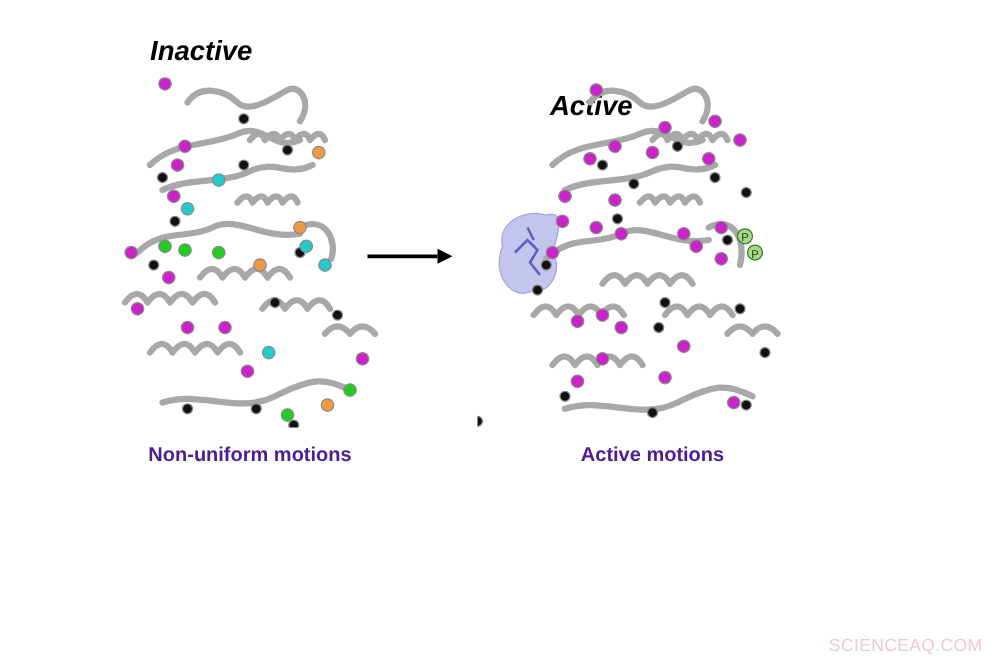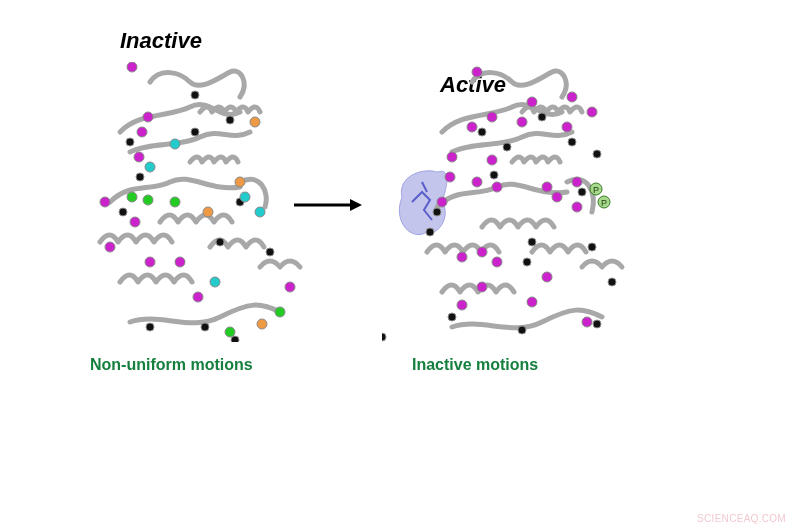--- a/index.html
+++ b/index.html
@@ -1,21 +1,21 @@
 <!DOCTYPE html>
 <html><head>
 <meta charset="utf-8">
 <style>
   html, body { margin: 0; padding: 0; background: #ffffff; }
   body { width: 800px; height: 530px; position: relative; overflow: hidden; font-family: "Liberation Sans", sans-serif; }
   .title { position: absolute; font-weight: bold; font-style: italic; font-size: 22px; color: #000; text-align: left; }
-  .caption { position: absolute; font-weight: bold; font-size: 16px; color: #15803d; }
+  .caption { position: absolute; font-weight: bold; font-size: 16px; color: #4c1d95; text-align: center; }
   .protein { position: absolute; }
   .arrow { position: absolute; }
-  .watermark { position: absolute; right: 14px; bottom: 6px; font-size: 10px; color: #f2c9cf; letter-spacing: 0.3px; }
+  .watermark { position: absolute; right: 14px; bottom: 6px; font-size: 14px; color: #f2c9cf; letter-spacing: 0.3px; }
 </style>
 </head>
 <body>
 
 <div class="title" style="left:120px; top:28px; width:170px;">Inactive</div>
 <div class="title" style="left:440px; top:28px; width:170px;margin-top:44px;">Active</div>
 
 <svg class="protein" style="left:90px; top:62px;" width="220" height="280" viewBox="0 0 220 280">
   <g fill="none" stroke="#a8a8a8" stroke-width="5" stroke-linecap="round" stroke-linejoin="round">
     <path d="M60 20 C 70 5, 90 10, 100 20 S 130 15, 140 10 S 160 20, 150 35"></path>
@@ -145,15 +145,15 @@
   </g>
   <g>
     <circle cx="214" cy="127" r="6" fill="#a6d98a" stroke="#3a7a2a" stroke-width="1"></circle>
     <text x="214" y="131" font-size="9" text-anchor="middle" fill="#1a3a10" font-family="Liberation Sans, sans-serif">P</text>
     <circle cx="222" cy="140" r="6" fill="#a6d98a" stroke="#3a7a2a" stroke-width="1"></circle>
     <text x="222" y="144" font-size="9" text-anchor="middle" fill="#1a3a10" font-family="Liberation Sans, sans-serif">P</text>
   </g>
 </svg>
 
 <div class="caption" style="left:90px; top:356px; width:220px;">Non-uniform motions</div>
-<div class="caption" style="left:412px; top:356px; width:220px;">Inactive motions</div>
+<div class="caption" style="left:412px; top:356px; width:220px;">Active motions</div>
 
 <div class="watermark">SCIENCEAQ.COM</div>
 
 </body></html>

